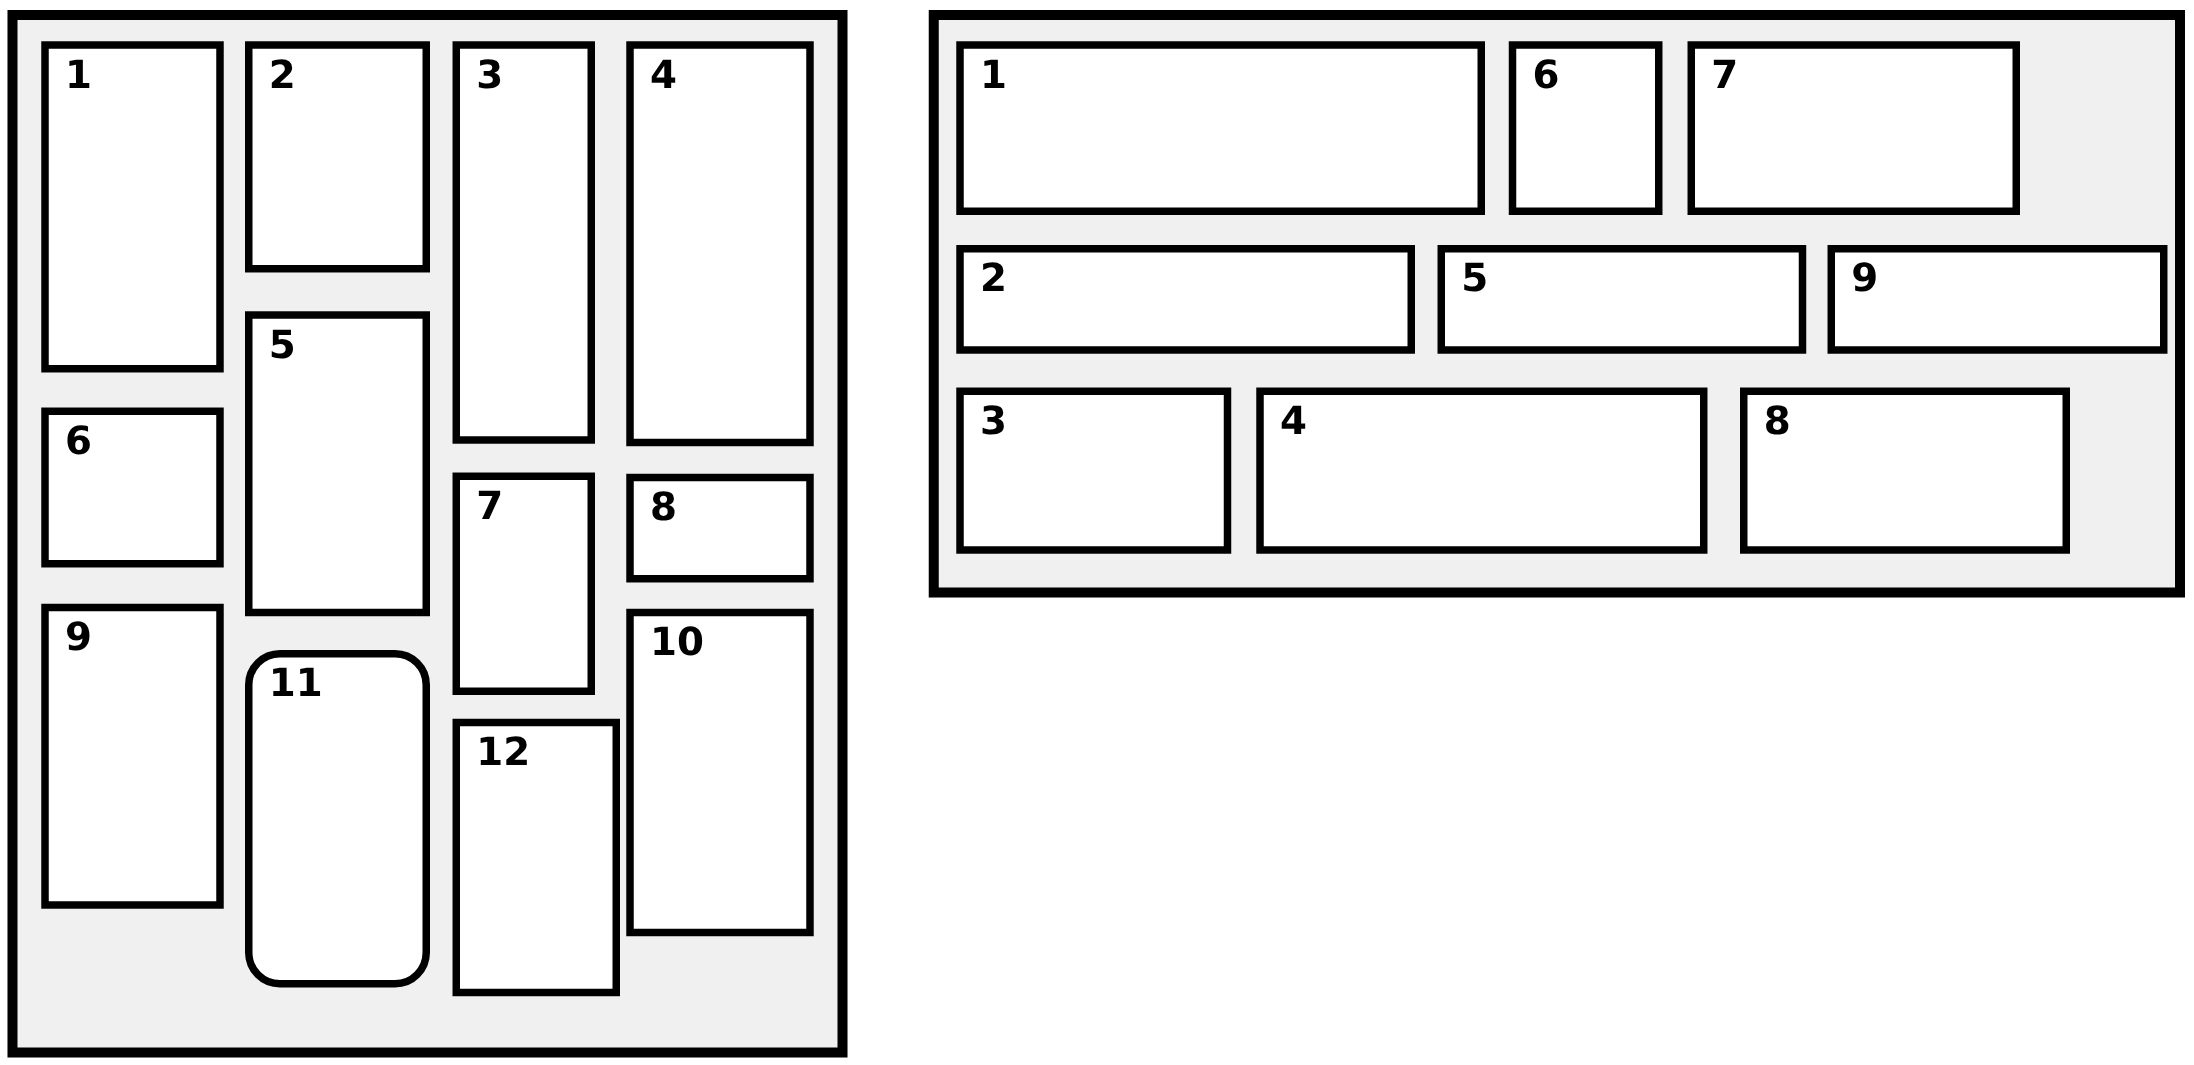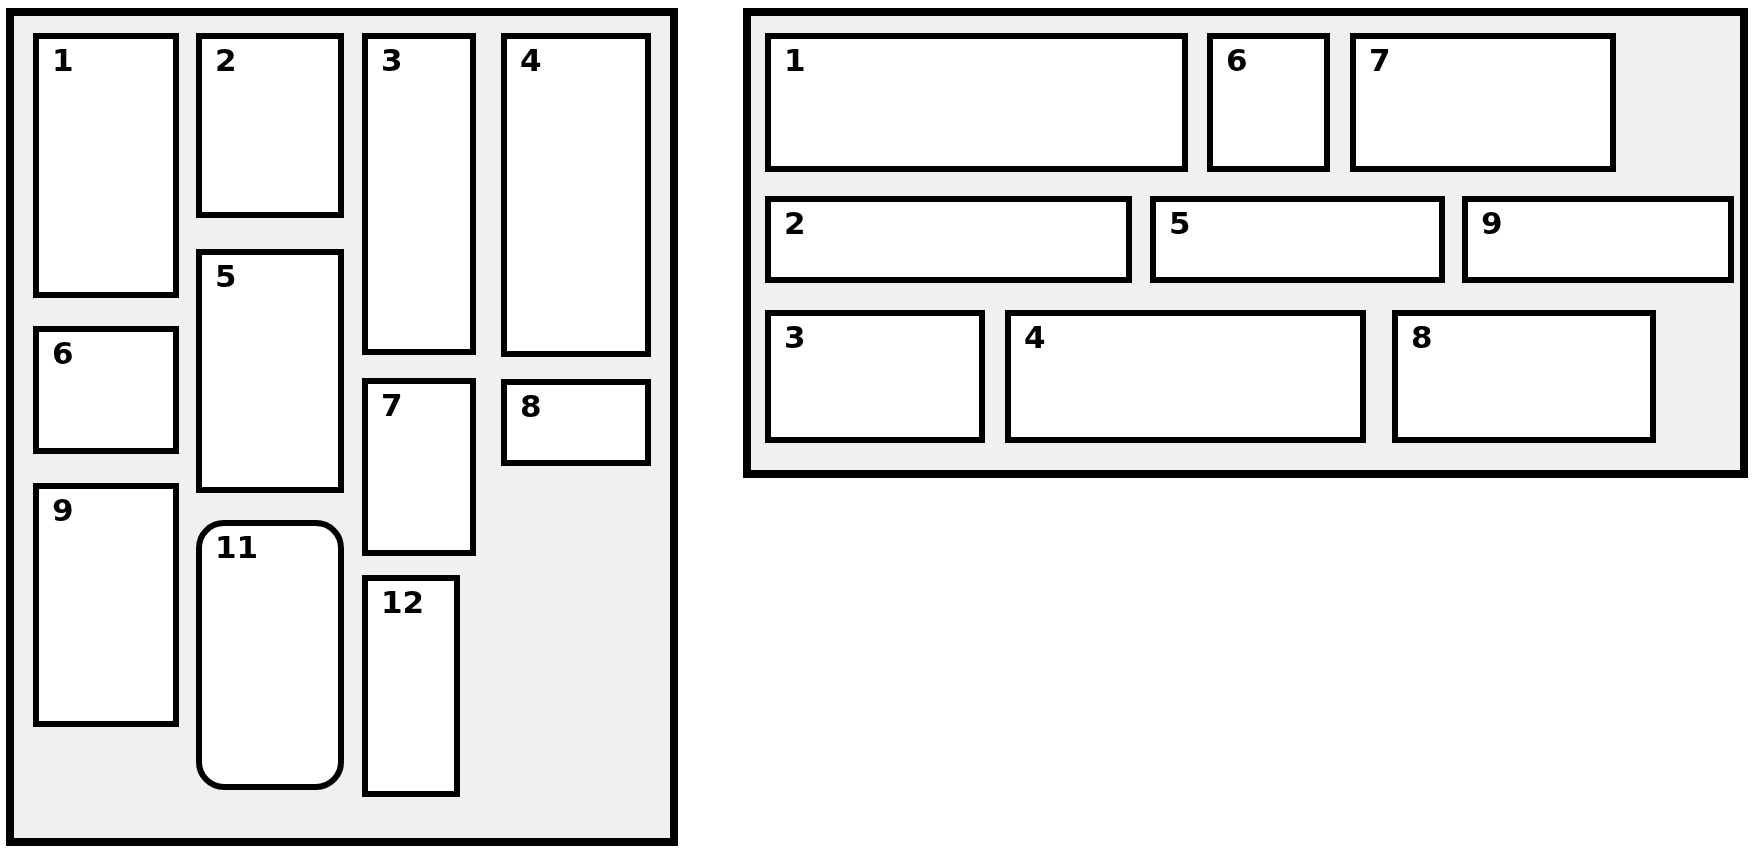--- a/index.html
+++ b/index.html
@@ -57,24 +57,27 @@
       </div>
       <div class="mbox" style="left: 348px; top: 362px; width: 114px; height: 178px; background: rgb(255, 255, 255); border-color: rgb(0, 0, 0);">
         <span class="num">7</span>
       </div>
       <div class="mbox" style="left: 487px; top: 363px; width: 150px; height: 87px; background: rgb(255, 255, 255); border-color: rgb(0, 0, 0);">
         <span class="num">8</span>
       </div>
       <div class="mbox" style="left: 19px; top: 467px; width: 146px; height: 244px; background: rgb(255, 255, 255); border-color: rgb(0, 0, 0);">
         <span class="num">9</span>
       </div>
+      <div class="mbox" style="left: 487px; top: 471px; width: 150px; height: 262px; background: rgb(255, 255, 255); border-color: rgb(0, 0, 0);">
+        <span class="num">10</span>
+      </div>
       <div class="mbox" style="left: 182px; top: 504px; width: 148px; height: 270px; background: rgb(255, 255, 255); border-color: rgb(0, 0, 0); border-radius: 28px;">
         <span class="num">11</span>
       </div>
-      <div class="mbox" style="left: 348px; top: 559px; width: 98px; height: 222px; background: rgb(255, 255, 255); border-color: rgb(0, 0, 0);">
+      <div class="mbox" style="left: 348px; top: 559px; width: 134px; height: 222px; background: rgb(255, 255, 255); border-color: rgb(0, 0, 0);">
         <span class="num">12</span>
       </div>
     </div>
     <div class="panel" style="left: 743px; top: 8px; width: 1005px; height: 470px; background: rgb(240, 240, 241); border-color: rgb(0, 0, 0);">
       <div class="mbox" style="left: 14px; top: 17px; width: 423px; height: 139px; background: rgb(255, 255, 255); border-color: rgb(0, 0, 0);">
         <span class="num">1</span>
       </div>
       <div class="mbox" style="left: 456px; top: 17px; width: 123px; height: 139px; background: rgb(255, 255, 255); border-color: rgb(0, 0, 0);">
         <span class="num">6</span>
       </div>

